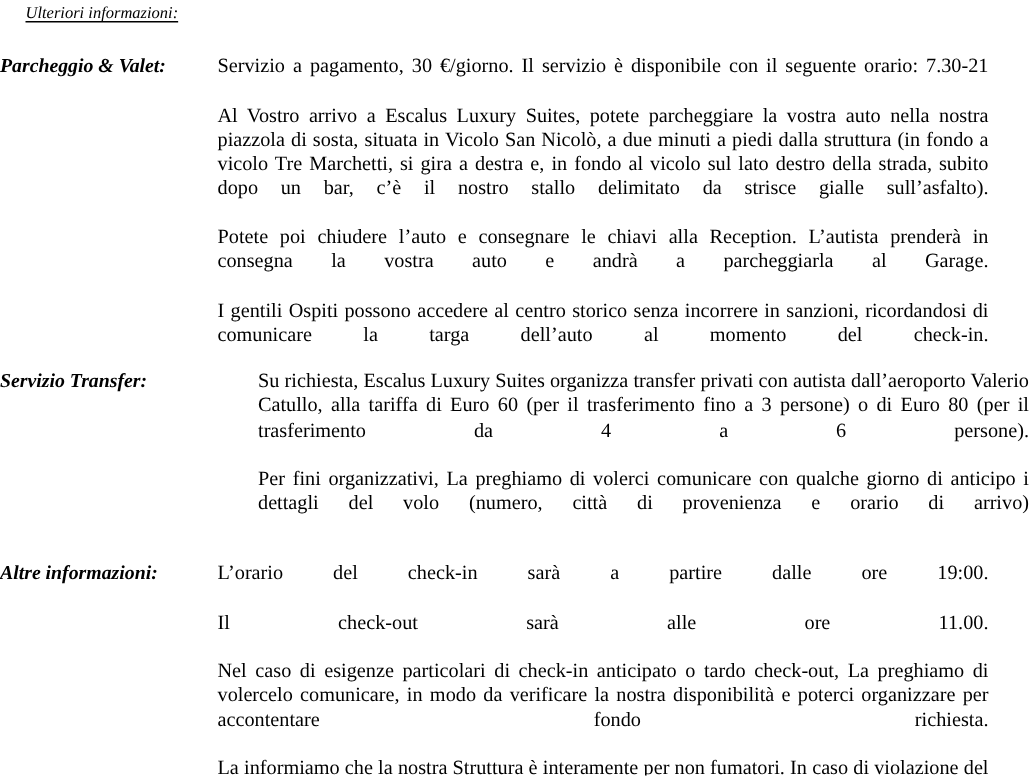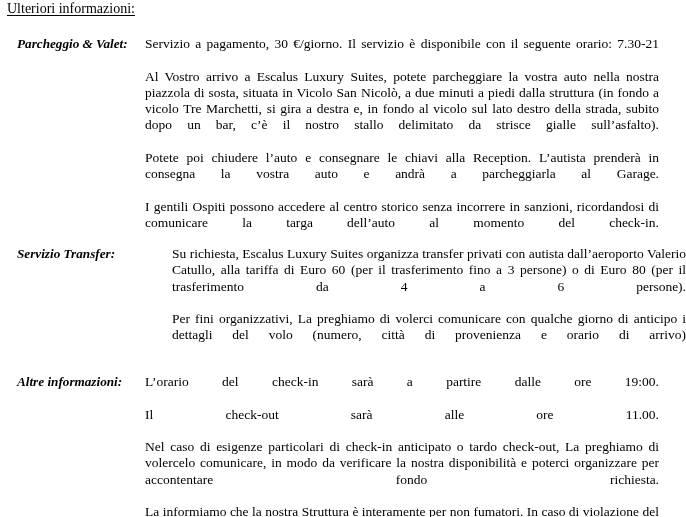--- a/index.html
+++ b/index.html
@@ -20,41 +20,41 @@
     position: relative;
     width: 686px;
     height: 517px;
     background: #ffffff;
     box-sizing: border-box;
   }
 
   
   .doc-heading {
     position: absolute;
-    left: 7px;
+    left: 17px;
     top: 1px;
-    font-size: 14px;
+    font-size: 11px;
     line-height: 16.3px;
     text-decoration: underline;
     text-underline-offset: 2px;
     white-space: nowrap;
+    font-style: italic;
   }
 
   
   .section {
     position: absolute;
     left: 0;
     width: 686px;
     display: flex;
     align-items: flex-start;
   }
   .section-label {
     flex: 0 0 auto;
     width: 129px;
-    padding-left: 17px;
     box-sizing: border-box;
     font-size: 13.2px;
     line-height: 16.3px;
     font-weight: bold;
     font-style: italic;
     white-space: nowrap;
   }
   .section-body {
     flex: 0 0 auto;
     width: 514px;

